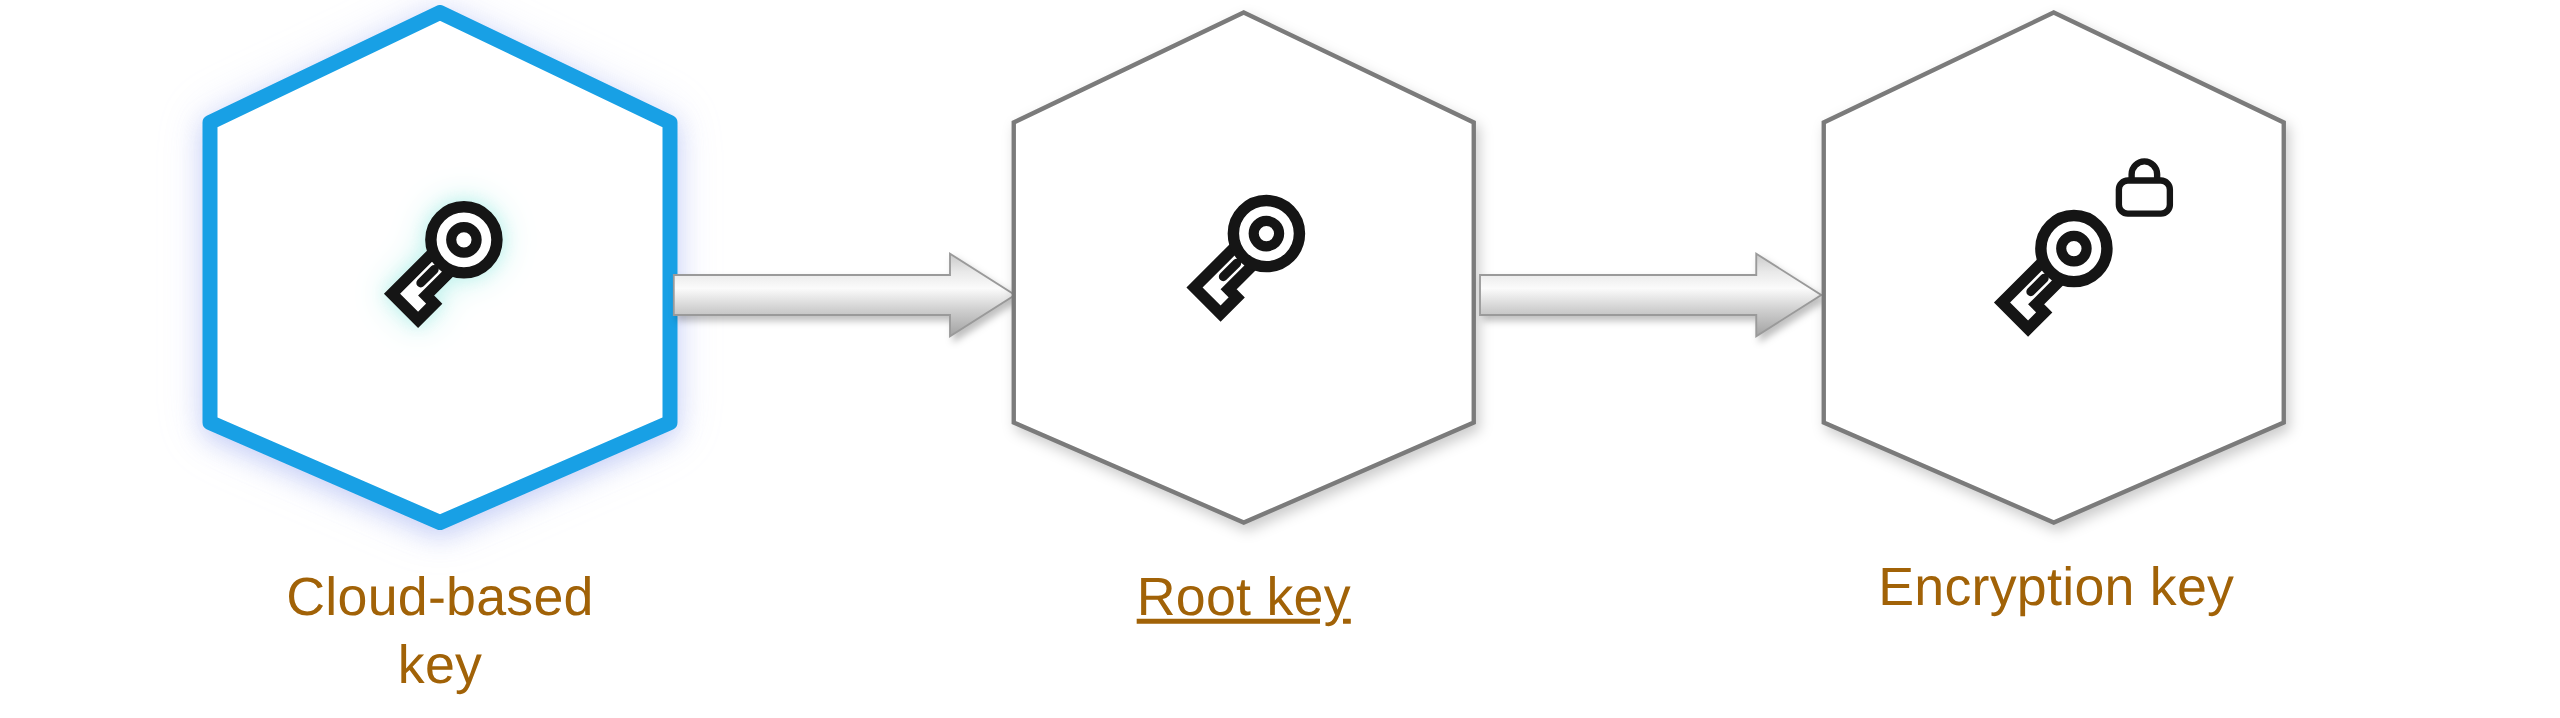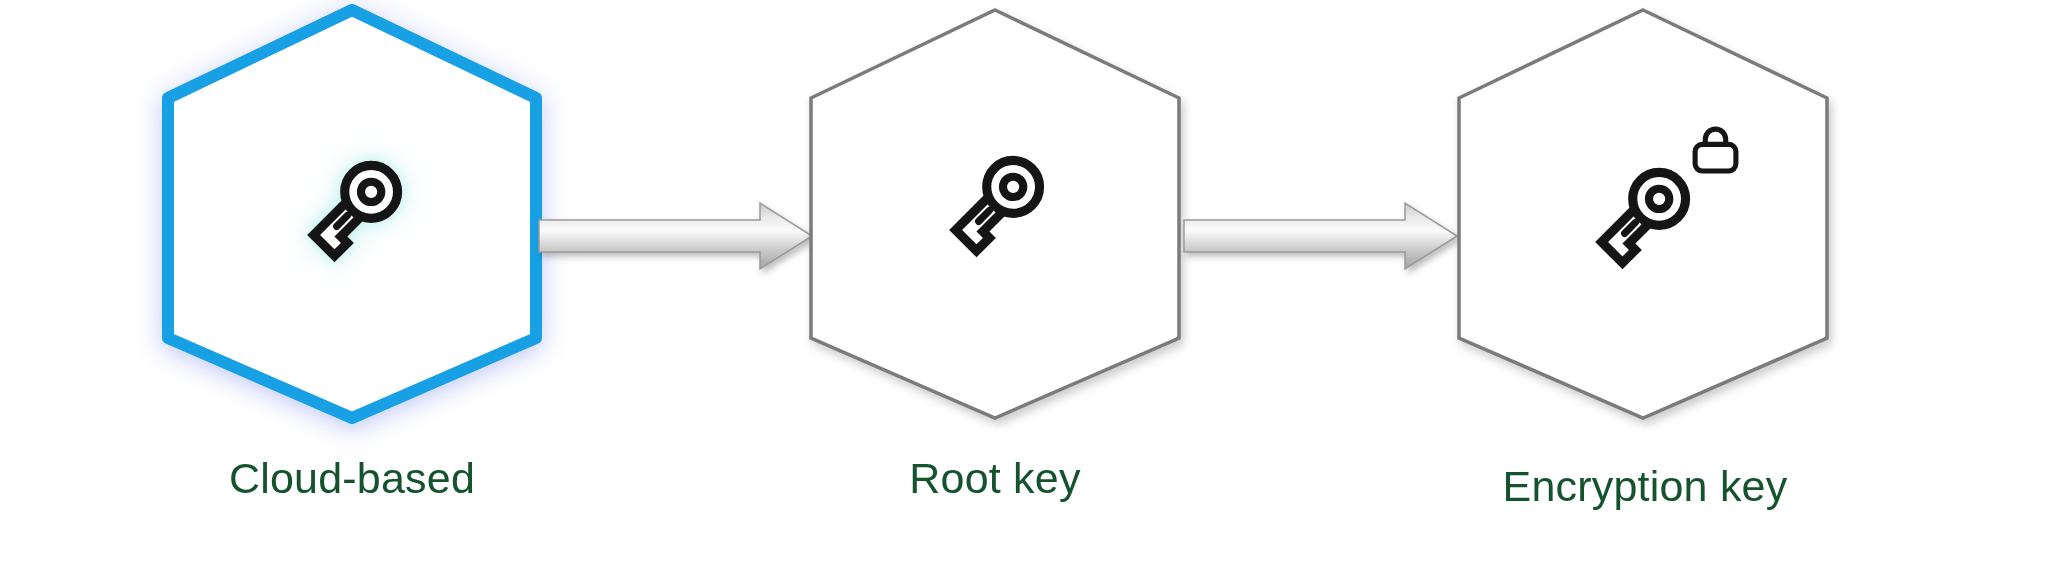--- a/index.html
+++ b/index.html
@@ -18,21 +18,21 @@
   
   .key{width:122px;height:122px;}
   .key.glow{filter:drop-shadow(0 0 6px #c6f3ee) drop-shadow(0 0 12px #cdf5f1);}
   .lock{width:47px;height:51px;}
   
   .arrow{width:276px;height:76px;filter:drop-shadow(3px 4px 3px rgba(0,0,0,0.25));}
   
   .node-label{
     position:absolute;
     text-align:center;
-    color:#14532d;
+    color:#a16207;
     font-size:43px;
     line-height:54px;
     letter-spacing:0.2px;
   }
   .node-label .line{display:block;}
 </style>
 </head>
 <body>
 
 <div class="stage">
@@ -45,20 +45,21 @@
     <g transform="rotate(45 60 60)" fill="#ffffff" stroke="#151515">
       <path d="M50 52 L70 52 L70 84 L79 84 L79 102 L50 102 Z" stroke-width="9" stroke-linejoin="miter"></path>
       <circle cx="60" cy="32" r="26" stroke-width="9"></circle>
       <circle cx="60" cy="32" r="10" stroke-width="8"></circle>
       <line x1="60" y1="65" x2="60" y2="80" stroke-width="7" stroke-linecap="round"></line>
     </g>
   </svg>
 
   <div class="node-label" style="left:100px;top:451px;width:504px;">
     <span class="line">Cloud-based</span>
+    <span class="line">key</span>
   </div>
 
   <svg class="abs arrow" style="left:538px;top:198px;" viewBox="0 0 276 76">
     <defs>
       <linearGradient id="arrowGradA" x1="0" y1="0" x2="0" y2="1">
         <stop offset="0" stop-color="#c9c9c9"></stop>
         <stop offset="0.22" stop-color="#e9e9e9"></stop>
         <stop offset="0.42" stop-color="#fbfbfb"></stop>
         <stop offset="0.68" stop-color="#cfcfcf"></stop>
         <stop offset="1" stop-color="#a2a2a2"></stop>
@@ -73,21 +74,21 @@
 
   <svg class="abs key" style="left:932px;top:146px;" viewBox="0 0 120 120">
     <g transform="rotate(45 60 60)" fill="#ffffff" stroke="#151515">
       <path d="M50 52 L70 52 L70 84 L79 84 L79 102 L50 102 Z" stroke-width="9" stroke-linejoin="miter"></path>
       <circle cx="60" cy="32" r="26" stroke-width="9"></circle>
       <circle cx="60" cy="32" r="10" stroke-width="8"></circle>
       <line x1="60" y1="65" x2="60" y2="80" stroke-width="7" stroke-linecap="round"></line>
     </g>
   </svg>
 
-  <div class="node-label" style="left:743px;top:451px;width:504px;">
+  <div class="node-label" style="left:743px;top:451px;width:504px;text-decoration:underline;">
     <span class="line">Root key</span>
     <span class="line"></span>
   </div>
 
   <svg class="abs arrow" style="left:1183px;top:198px;" viewBox="0 0 276 76">
     <defs>
       <linearGradient id="arrowGradB" x1="0" y1="0" x2="0" y2="1">
         <stop offset="0" stop-color="#c9c9c9"></stop>
         <stop offset="0.22" stop-color="#e9e9e9"></stop>
         <stop offset="0.42" stop-color="#fbfbfb"></stop>
@@ -111,17 +112,17 @@
     </g>
   </svg>
 
   <svg class="abs lock" style="left:1692px;top:123px;" viewBox="0 0 46 50">
     <g fill="none" stroke="#151515" stroke-width="5">
       <path d="M13 23 L13 16 A10 10 0 0 1 33 16 L33 23"></path>
       <rect x="3" y="21" width="40" height="26" rx="7" fill="#ffffff"></rect>
     </g>
   </svg>
 
-  <div class="node-label" style="left:1337px;top:459px;width:616px;">
+  <div class="node-label" style="left:1337px;top:443px;width:616px;">
     <span class="line">Encryption key</span>
   </div>
 
 </div>
 
 </body></html>

